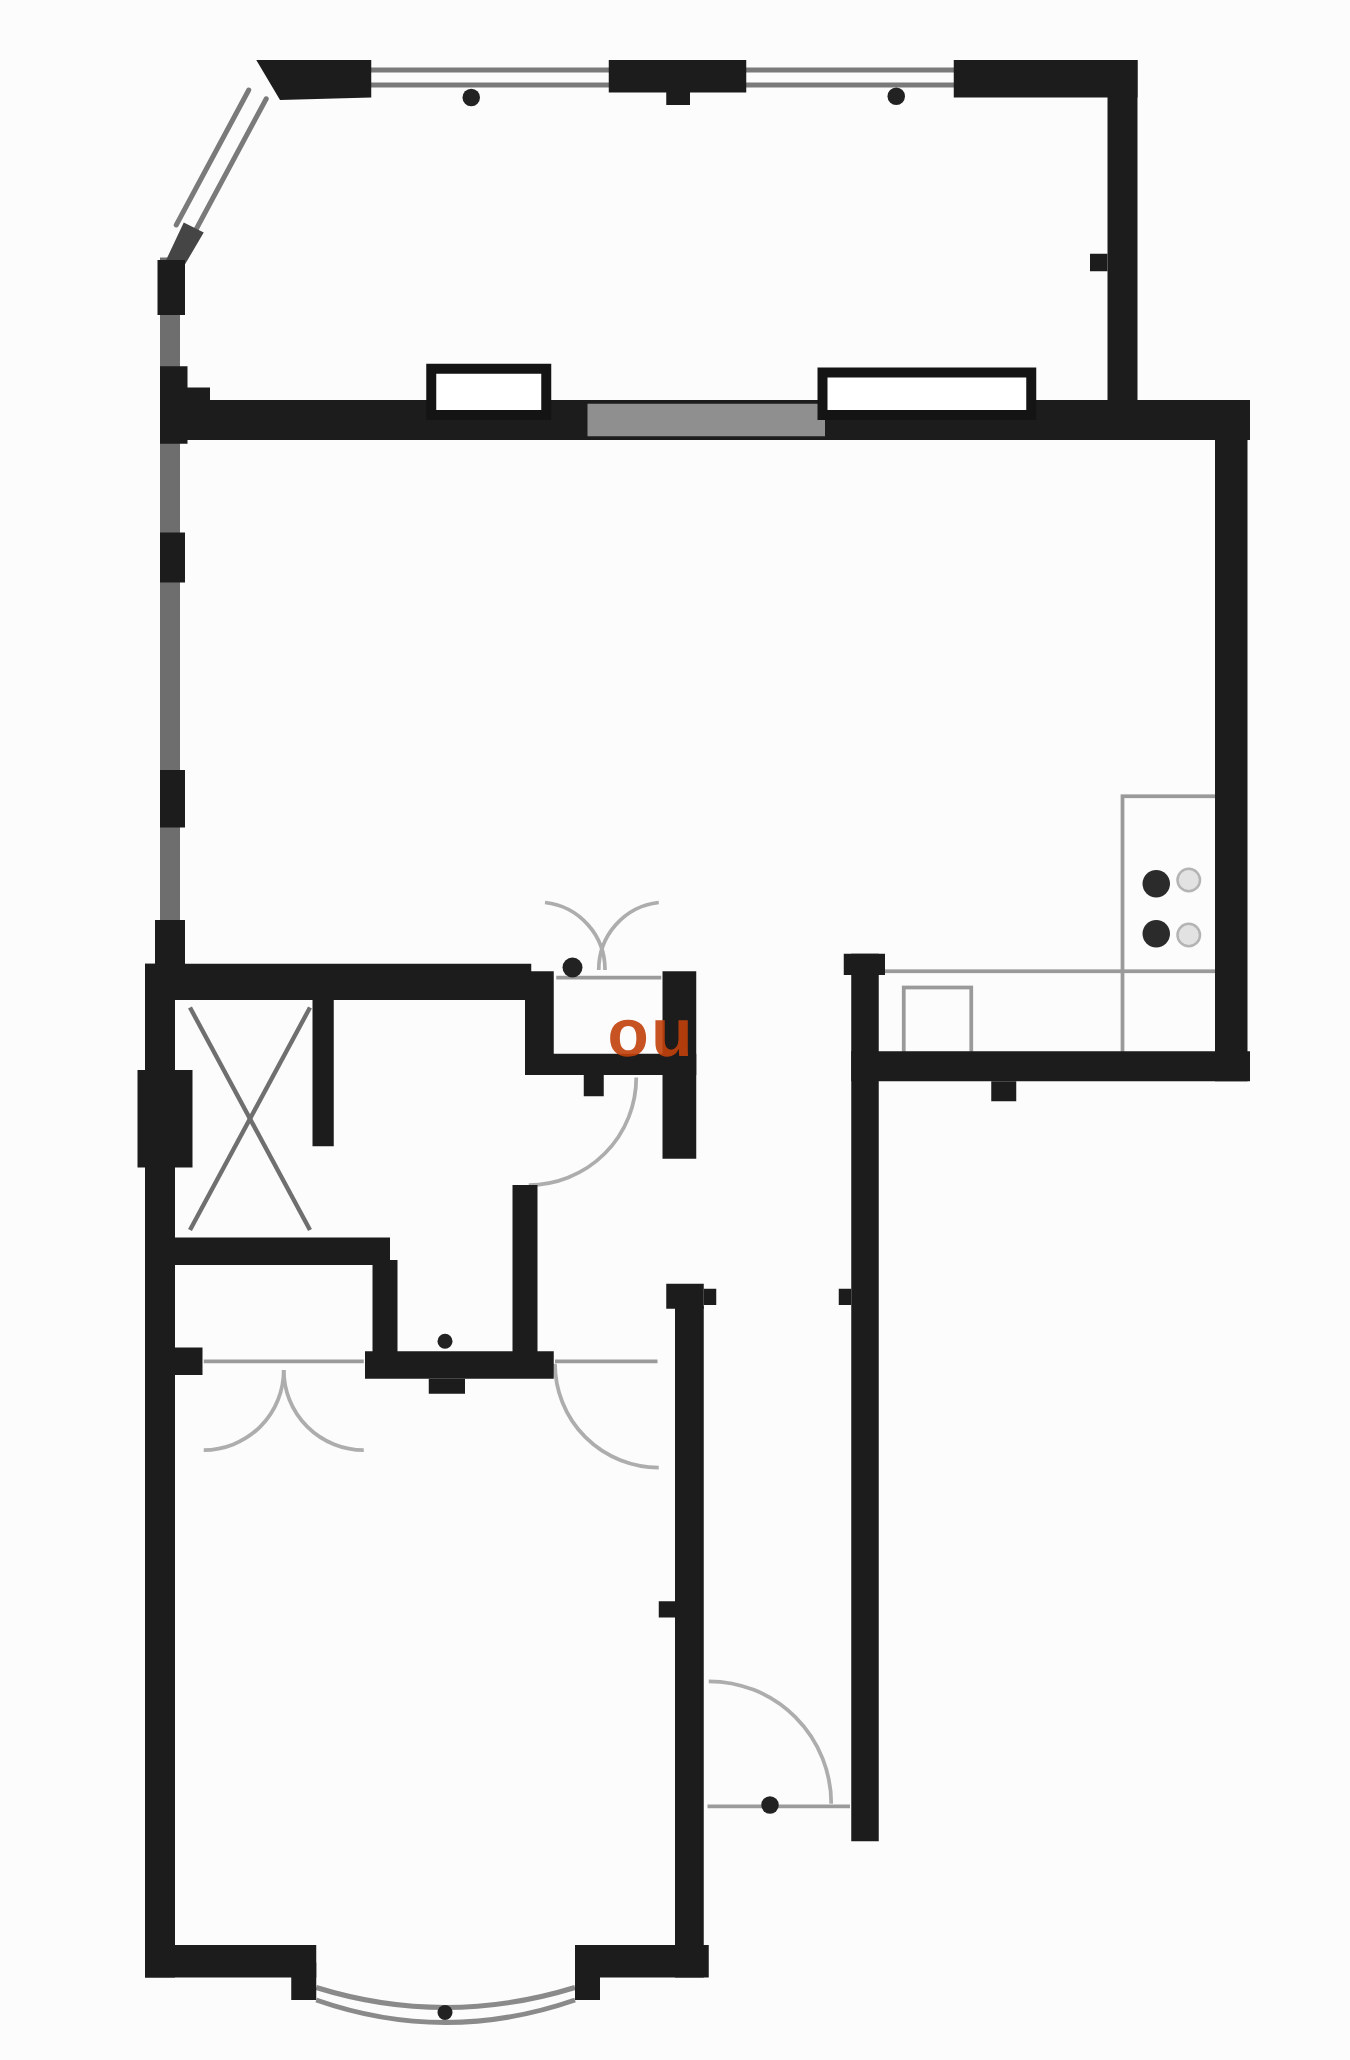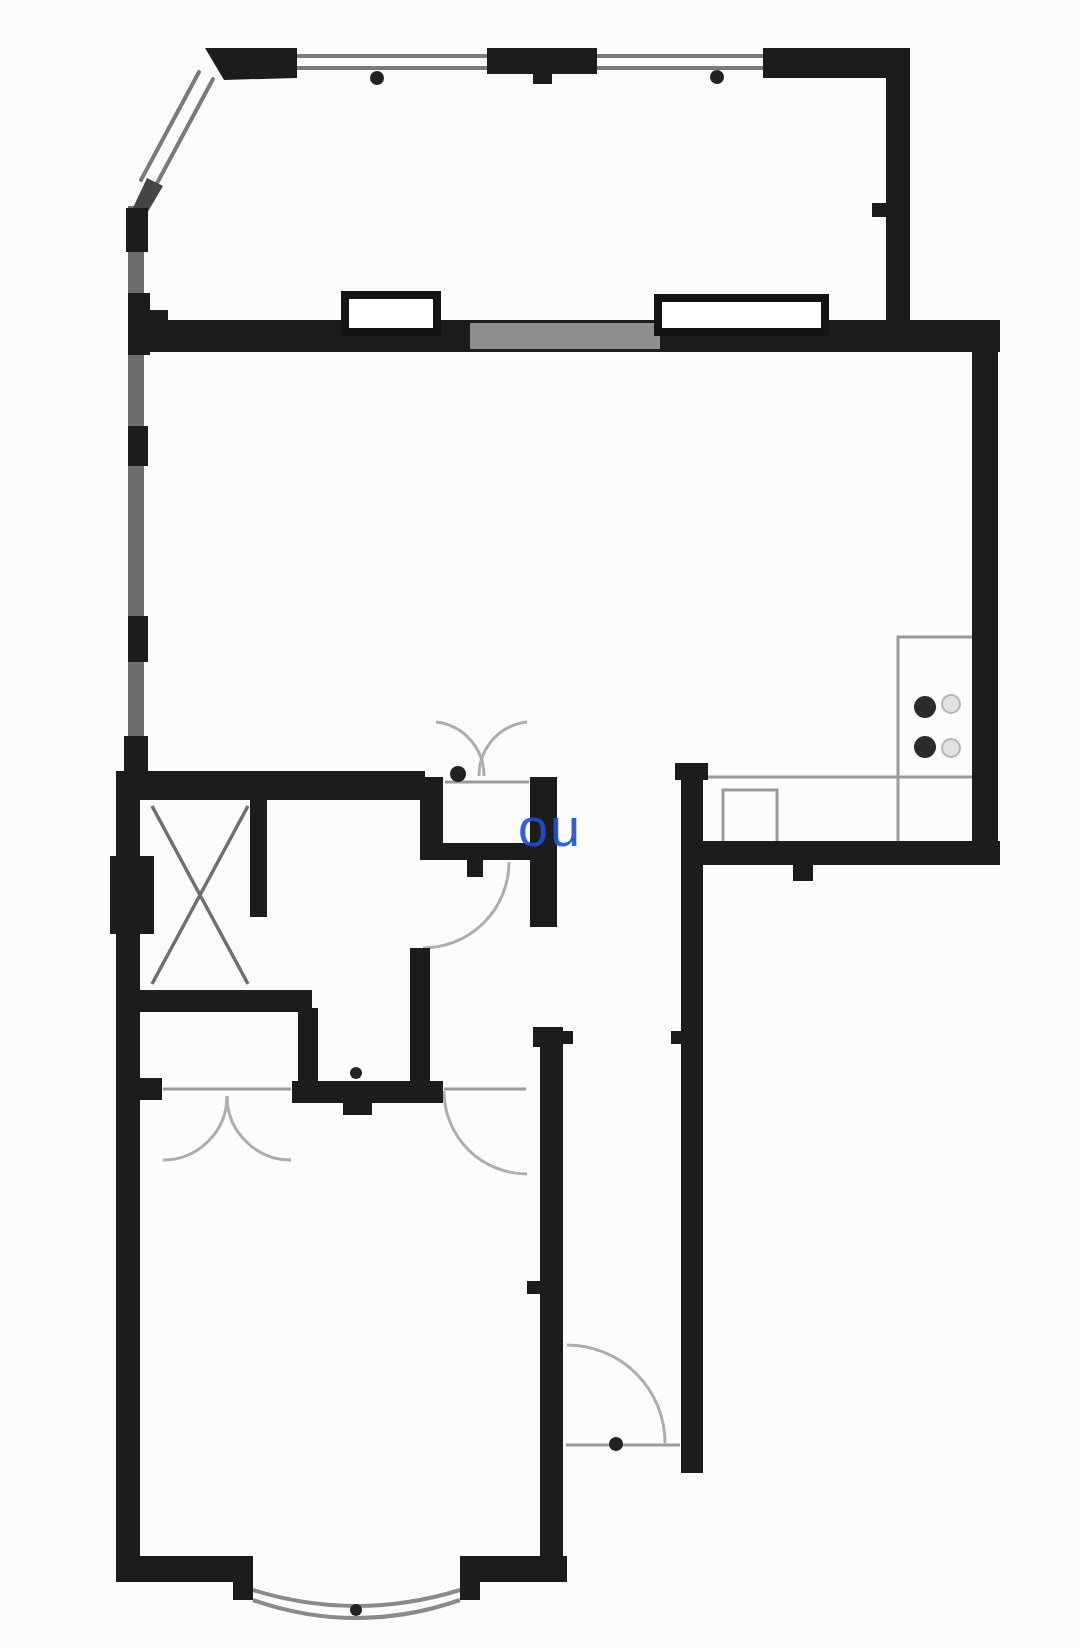--- a/index.html
+++ b/index.html
@@ -8,27 +8,26 @@
     width:1080px;height:1648px;
     background:#fcfcfc;
     overflow:hidden;
     font-family:"Liberation Sans", sans-serif;
   }
   svg{position:absolute;left:0;top:0;}
   .watermark{
     position:absolute;
     left:486px;top:796px;
     font-size:54px;
-    font-weight:400;
-    color:#1d4ed8;
+    font-weight:700;
+    color:#c2410c;
     opacity:.9;
     letter-spacing:2px;
     user-select:none;
     pointer-events:none;
-    margin-left:32px;
   }
 </style>
 </head>
 <body>
 
 <div class="canvas">
   <svg width="1080" height="1648" viewBox="0 0 1080 1648">
       <rect x="0" y="0" width="1080" height="1648" fill="#fcfcfc"></rect>
       <line x1="297" y1="56" x2="487" y2="56" stroke="#7a7a7a" stroke-width="4" stroke-linecap="round"></line>
       <line x1="297" y1="68" x2="487" y2="68" stroke="#7a7a7a" stroke-width="4" stroke-linecap="round"></line>

